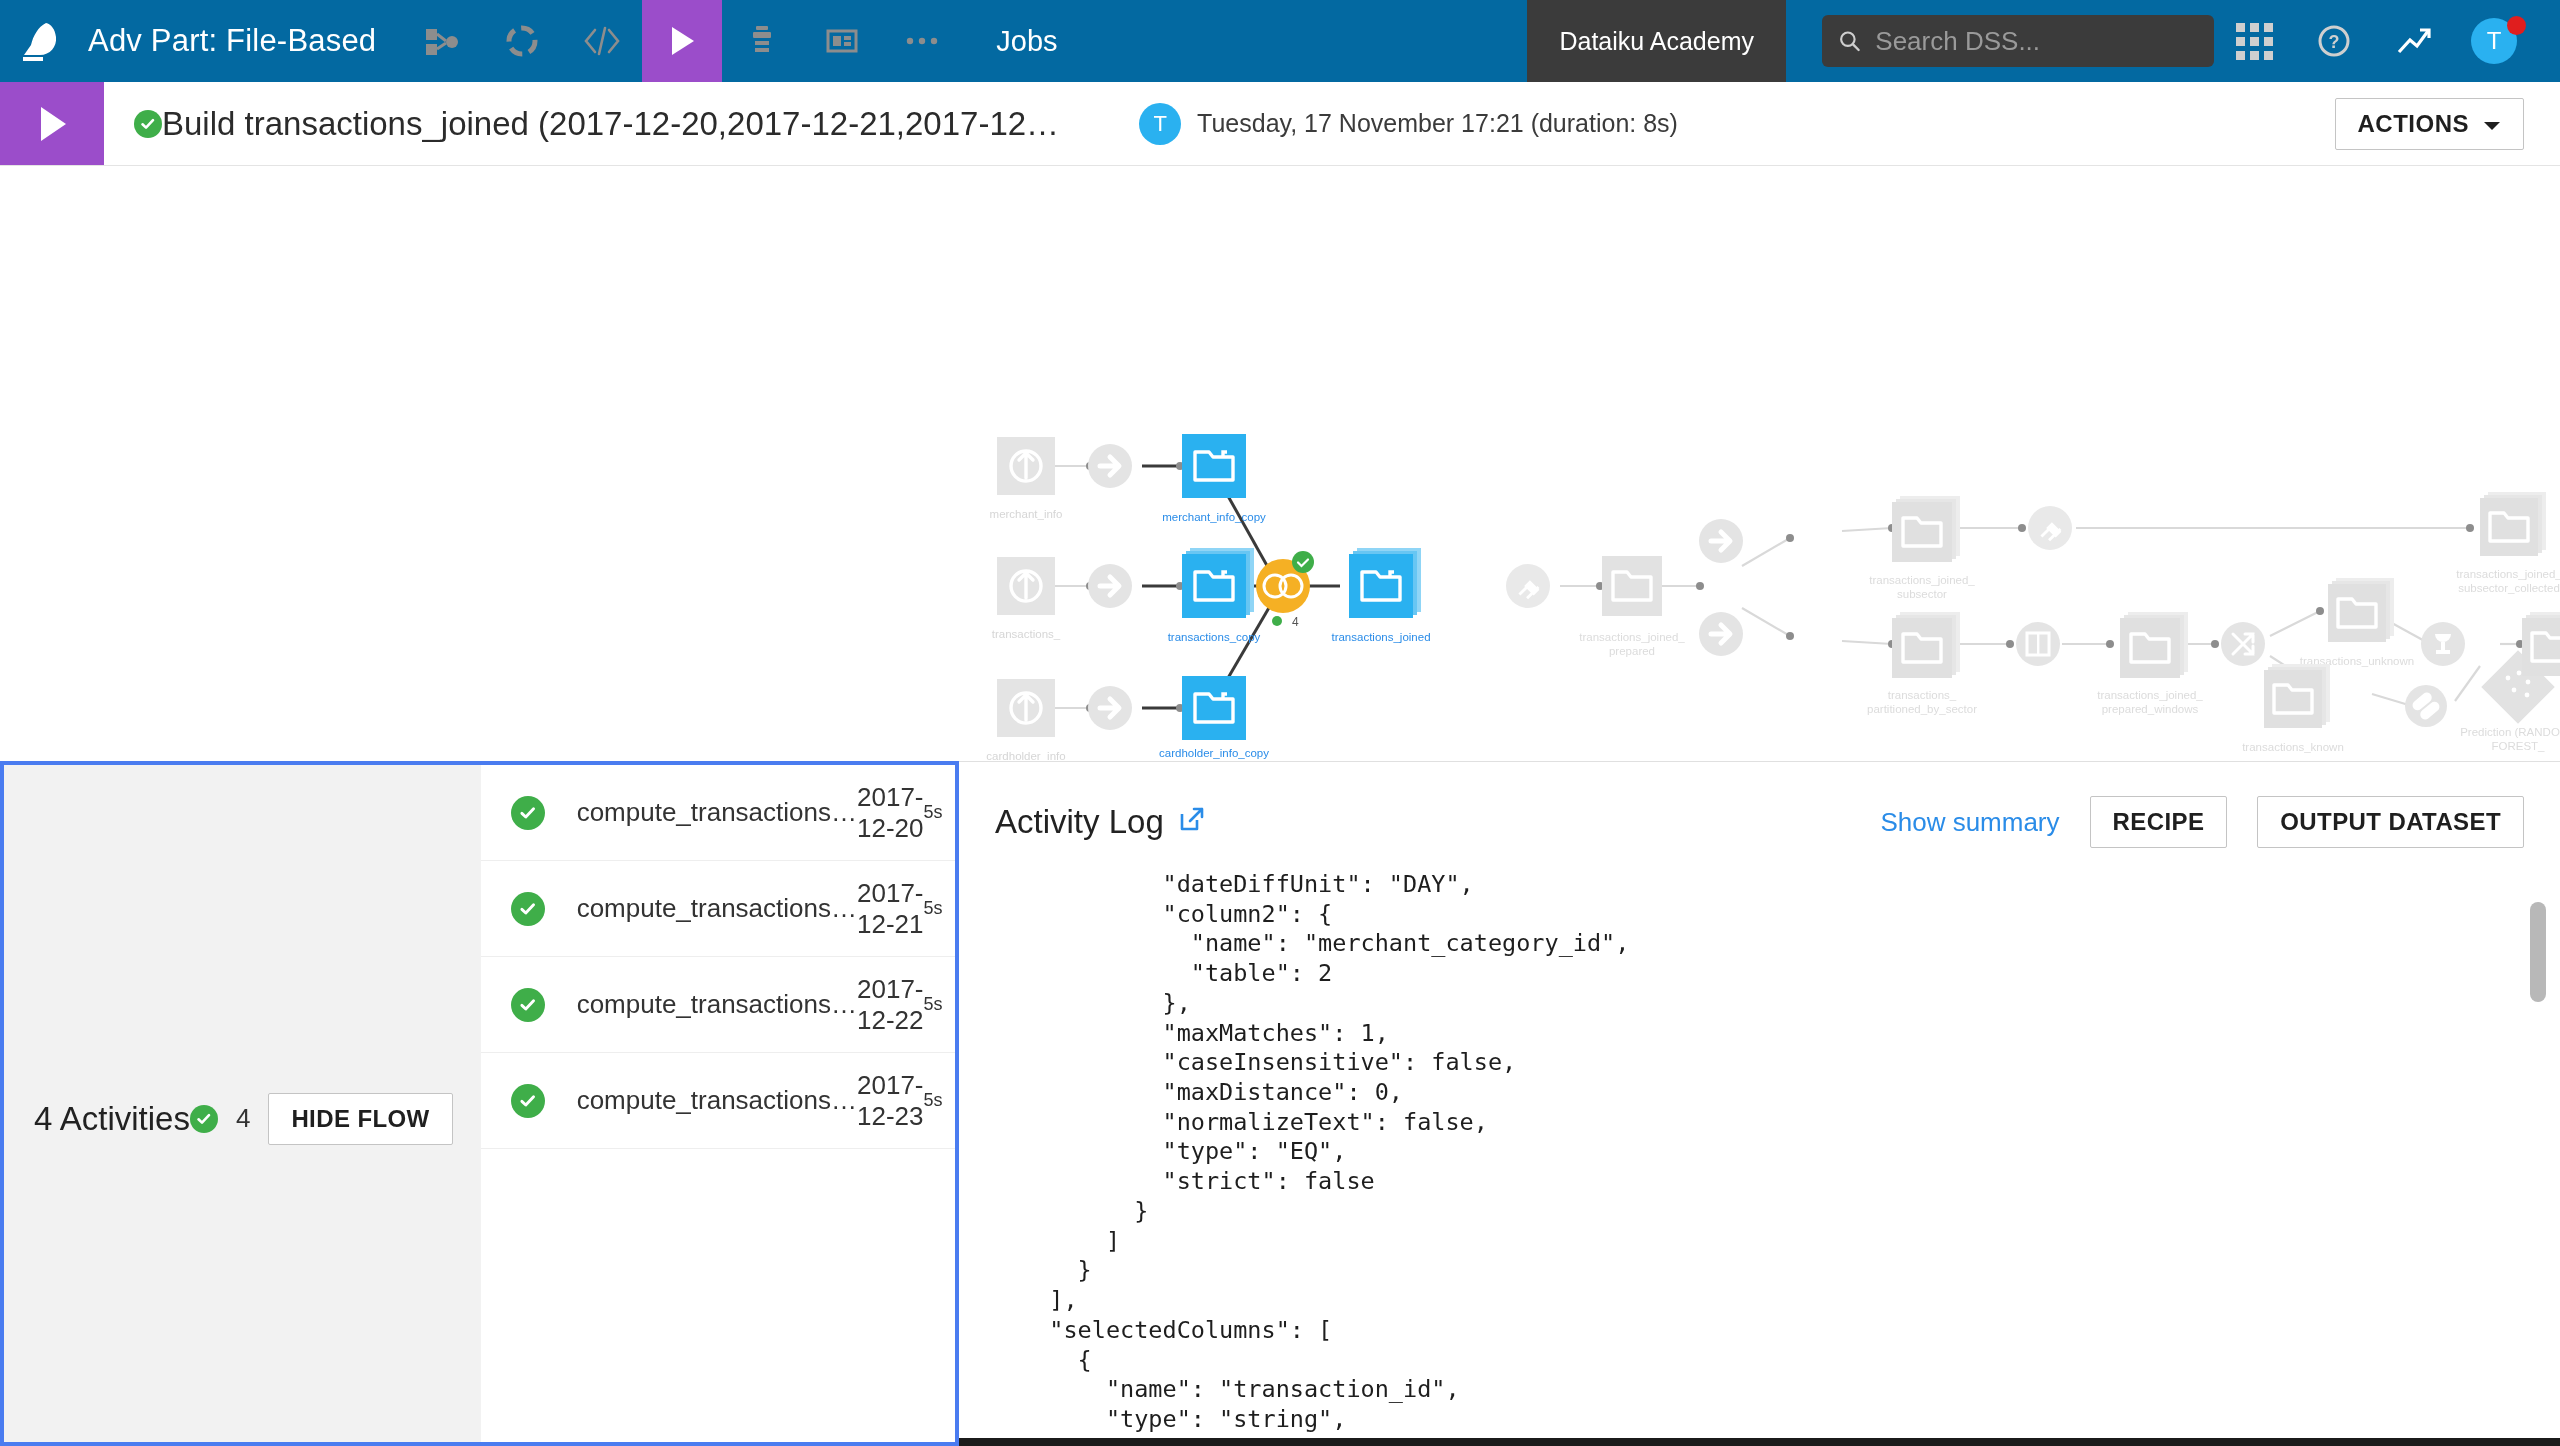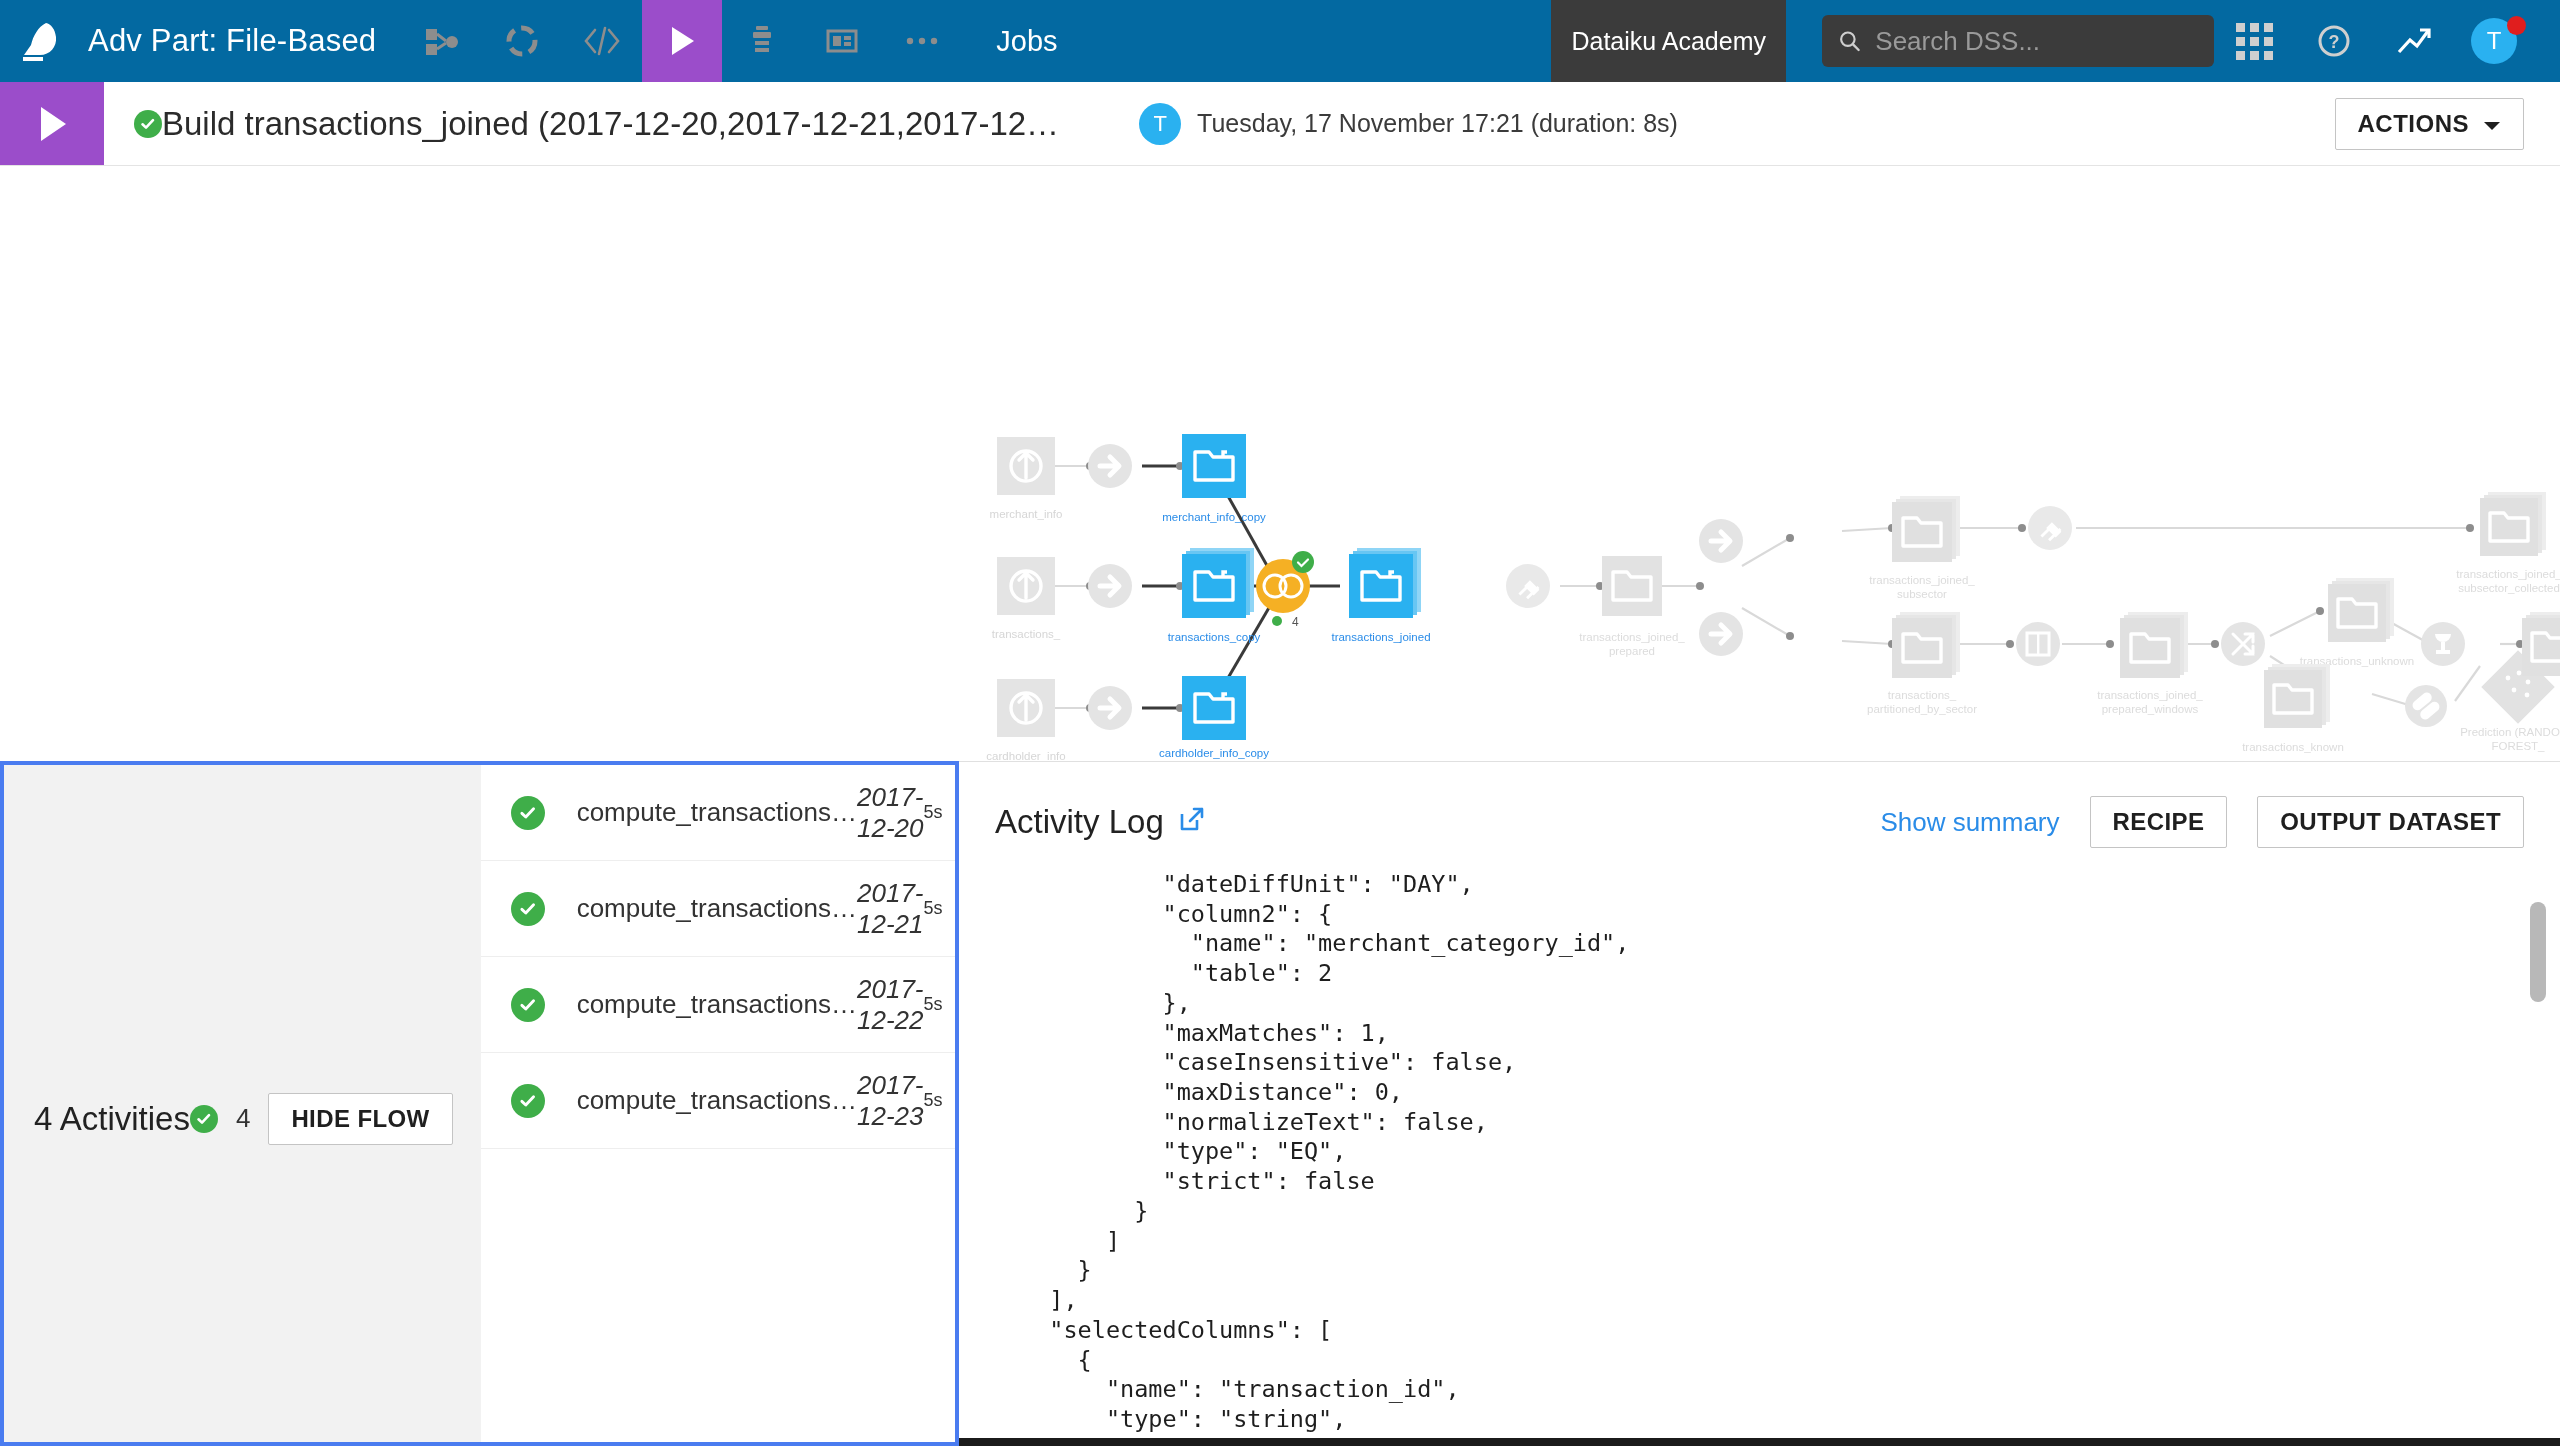--- a/index.html
+++ b/index.html
@@ -29,21 +29,21 @@
     cursor: pointer;
   }
   .nav-icon-btn.active { background: #9b4dca; }
   .nav-tab-label {
     color:#fff; font-size:29px; display:flex; align-items:center;
     padding: 0 34px; white-space:nowrap;
   }
   .nav-spacer { flex: 1; }
   .nav-academy {
     background: #3b3b3b; color:#fff; font-size:25px;
-    display:flex; align-items:center; padding: 0 20px; white-space:nowrap;margin-left:48px;
+    display:flex; align-items:center; padding: 0 32px; white-space:nowrap;margin-left:48px;
   }
   .nav-search {
     background:#3b3b3b; border-radius:6px; height:52px; width:392px;
     display:flex; align-items:center; margin: auto 0 auto 36px;
     padding: 0 16px;
   }
   .nav-search input {
     background:transparent; border:none; outline:none;
     color:#c8c8c8; font-size:26px; margin-left:14px; width:100%;
     font-family:"Liberation Sans", sans-serif;
@@ -154,21 +154,21 @@
     border-left:11px solid transparent;border-right:11px solid transparent;
     border-top:13px solid #1f1f1f; }
   .act-list { flex:1; overflow:hidden; background:#fff; }
   .act-row {
     display:flex; align-items:center; height:96px;
     border-bottom:1px solid #eeeeee; padding: 0 30px; cursor:pointer;
   }
   .act-row .st { width:62px; display:flex; align-items:center; }
   .act-row .st .check-green { width:34px;height:34px; }
   .act-row .nm { font-size:26px; color:#333; width:470px;margin-left:32px; }
-  .act-row .dt { font-size:26px; color:#333; width:300px;font-style:italic; }
+  .act-row .dt { font-size:26px; color:#333; width:300px; }
   .act-row .du { font-size:18px; color:#333; margin-left:auto; }
 
   
   .logpanel { flex:1; background:#fff; display:flex; flex-direction:column;
     position:relative; border-top:1px solid #e0e0e0;}
   .log-head { display:flex; align-items:center; padding: 34px 36px 0 36px; }
   .log-title { font-size:33px; color:#222; display:flex; align-items:center; gap:14px;}
   .log-head-right { margin-left:auto; display:flex; align-items:center; gap:30px;}
   .link-blue { color:#2a8ce8; font-size:26px; cursor:pointer; white-space:nowrap;}
   .log-body {

